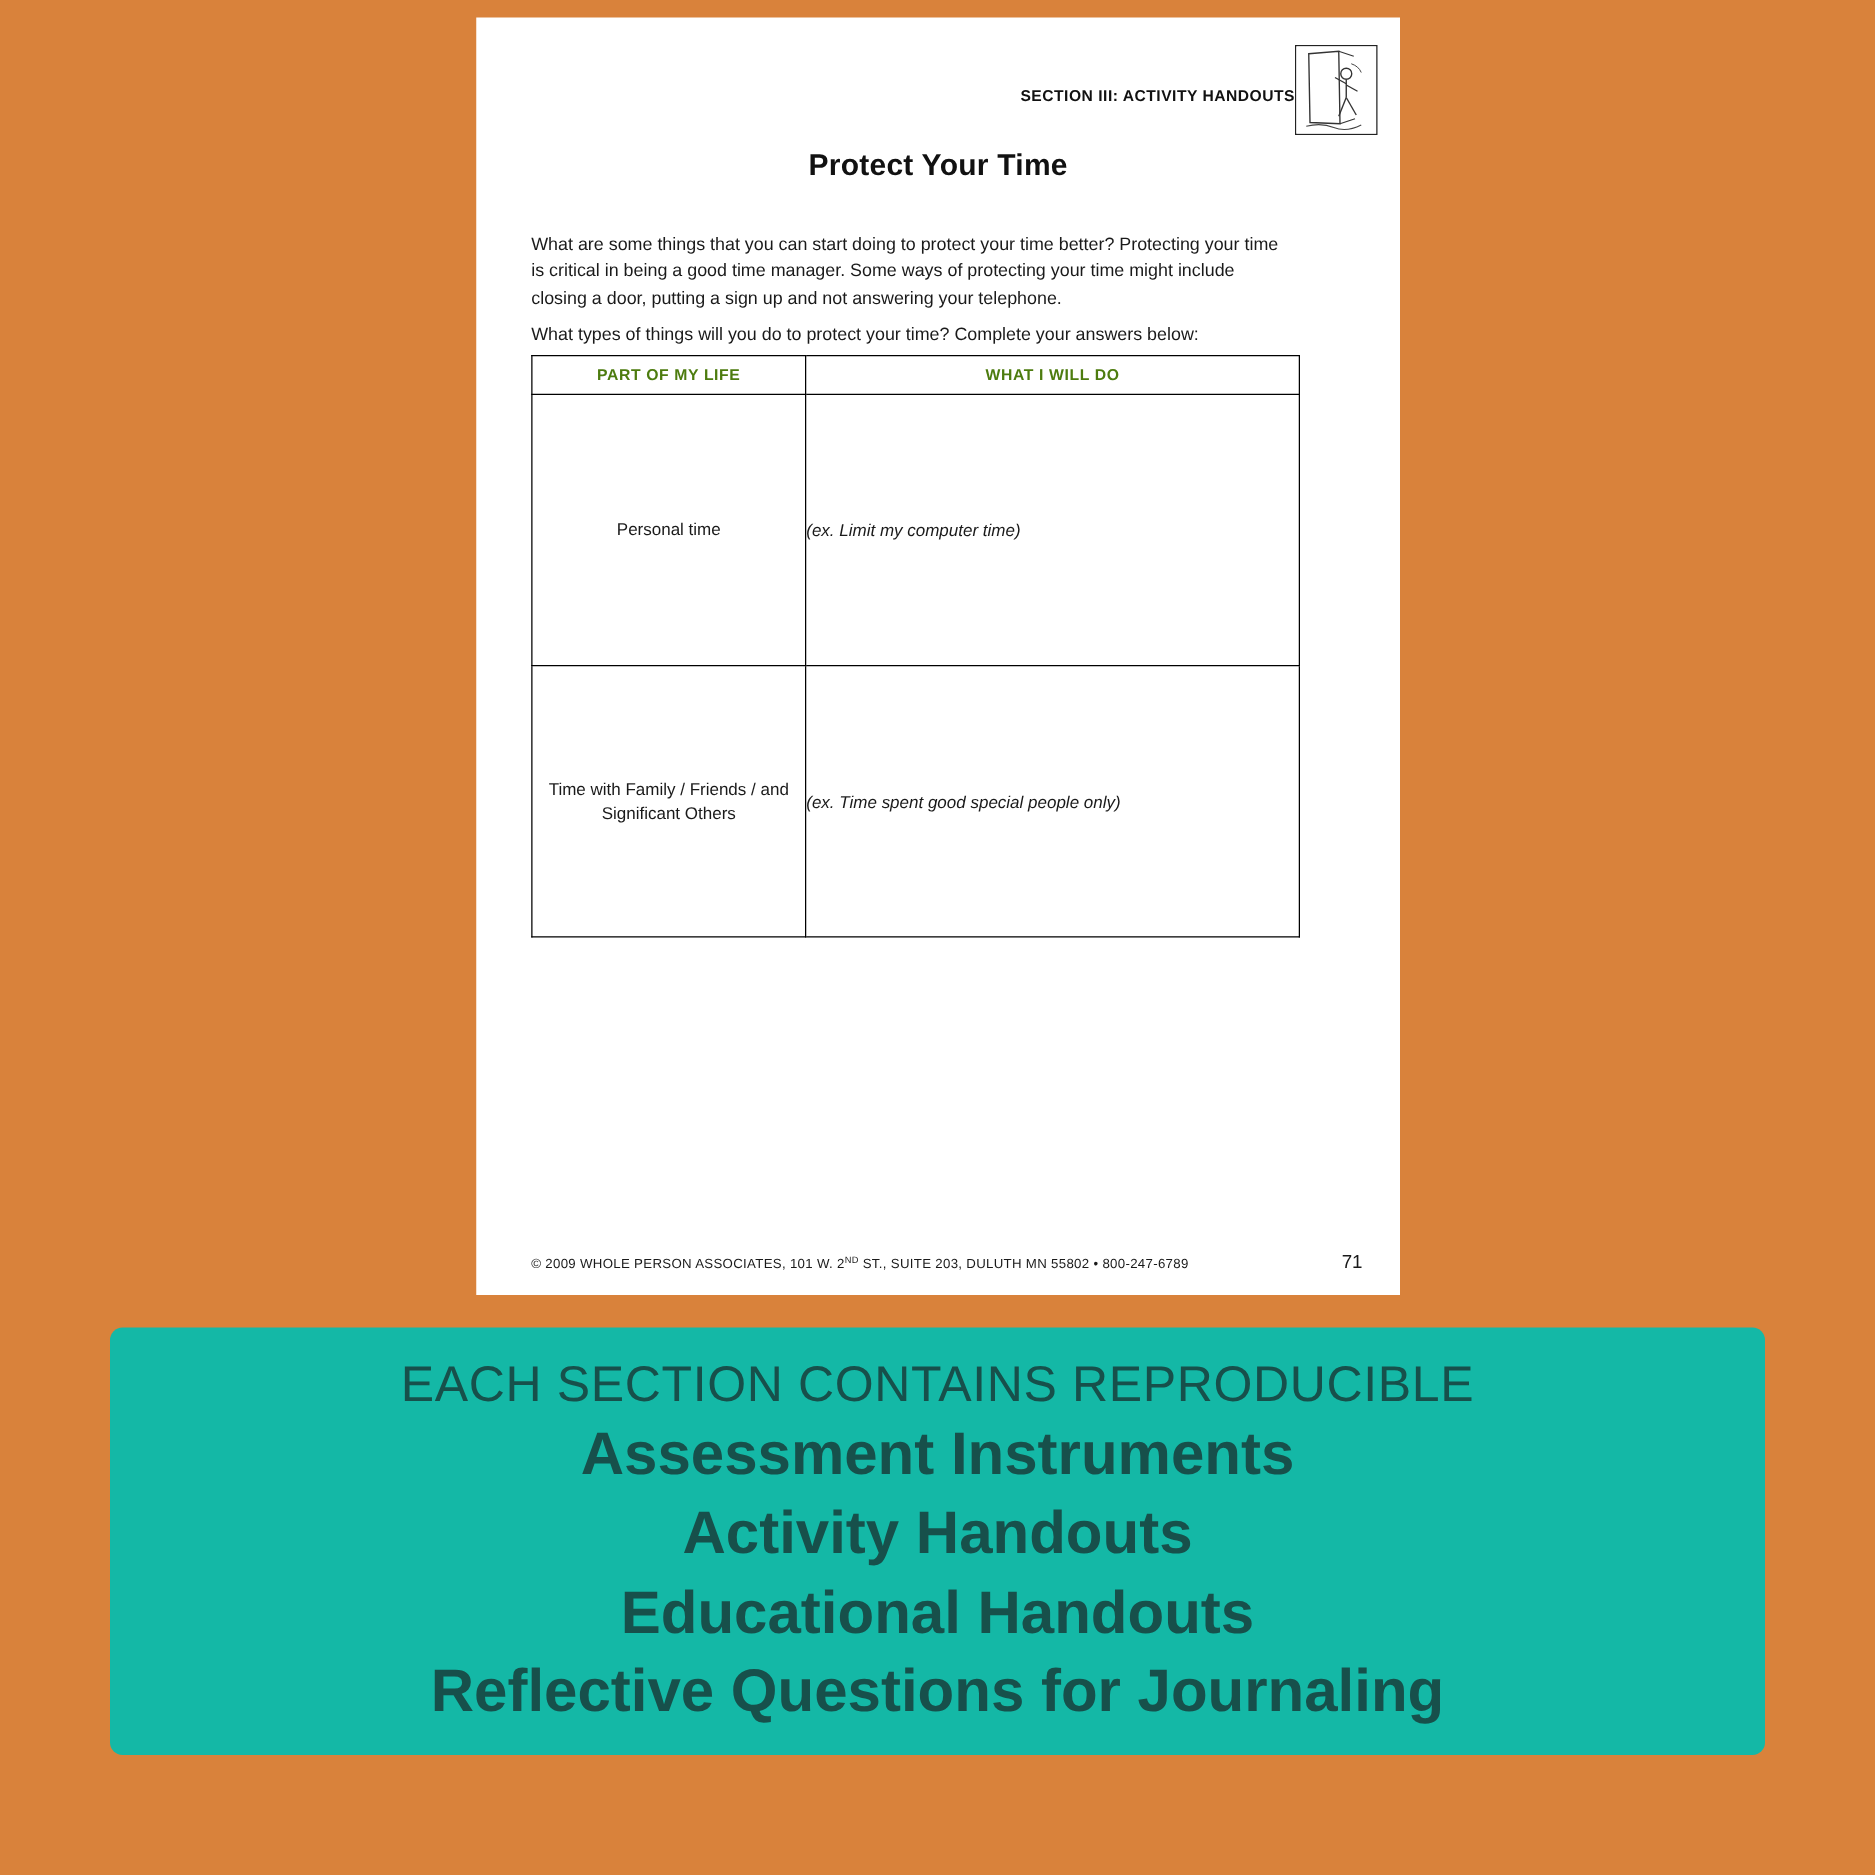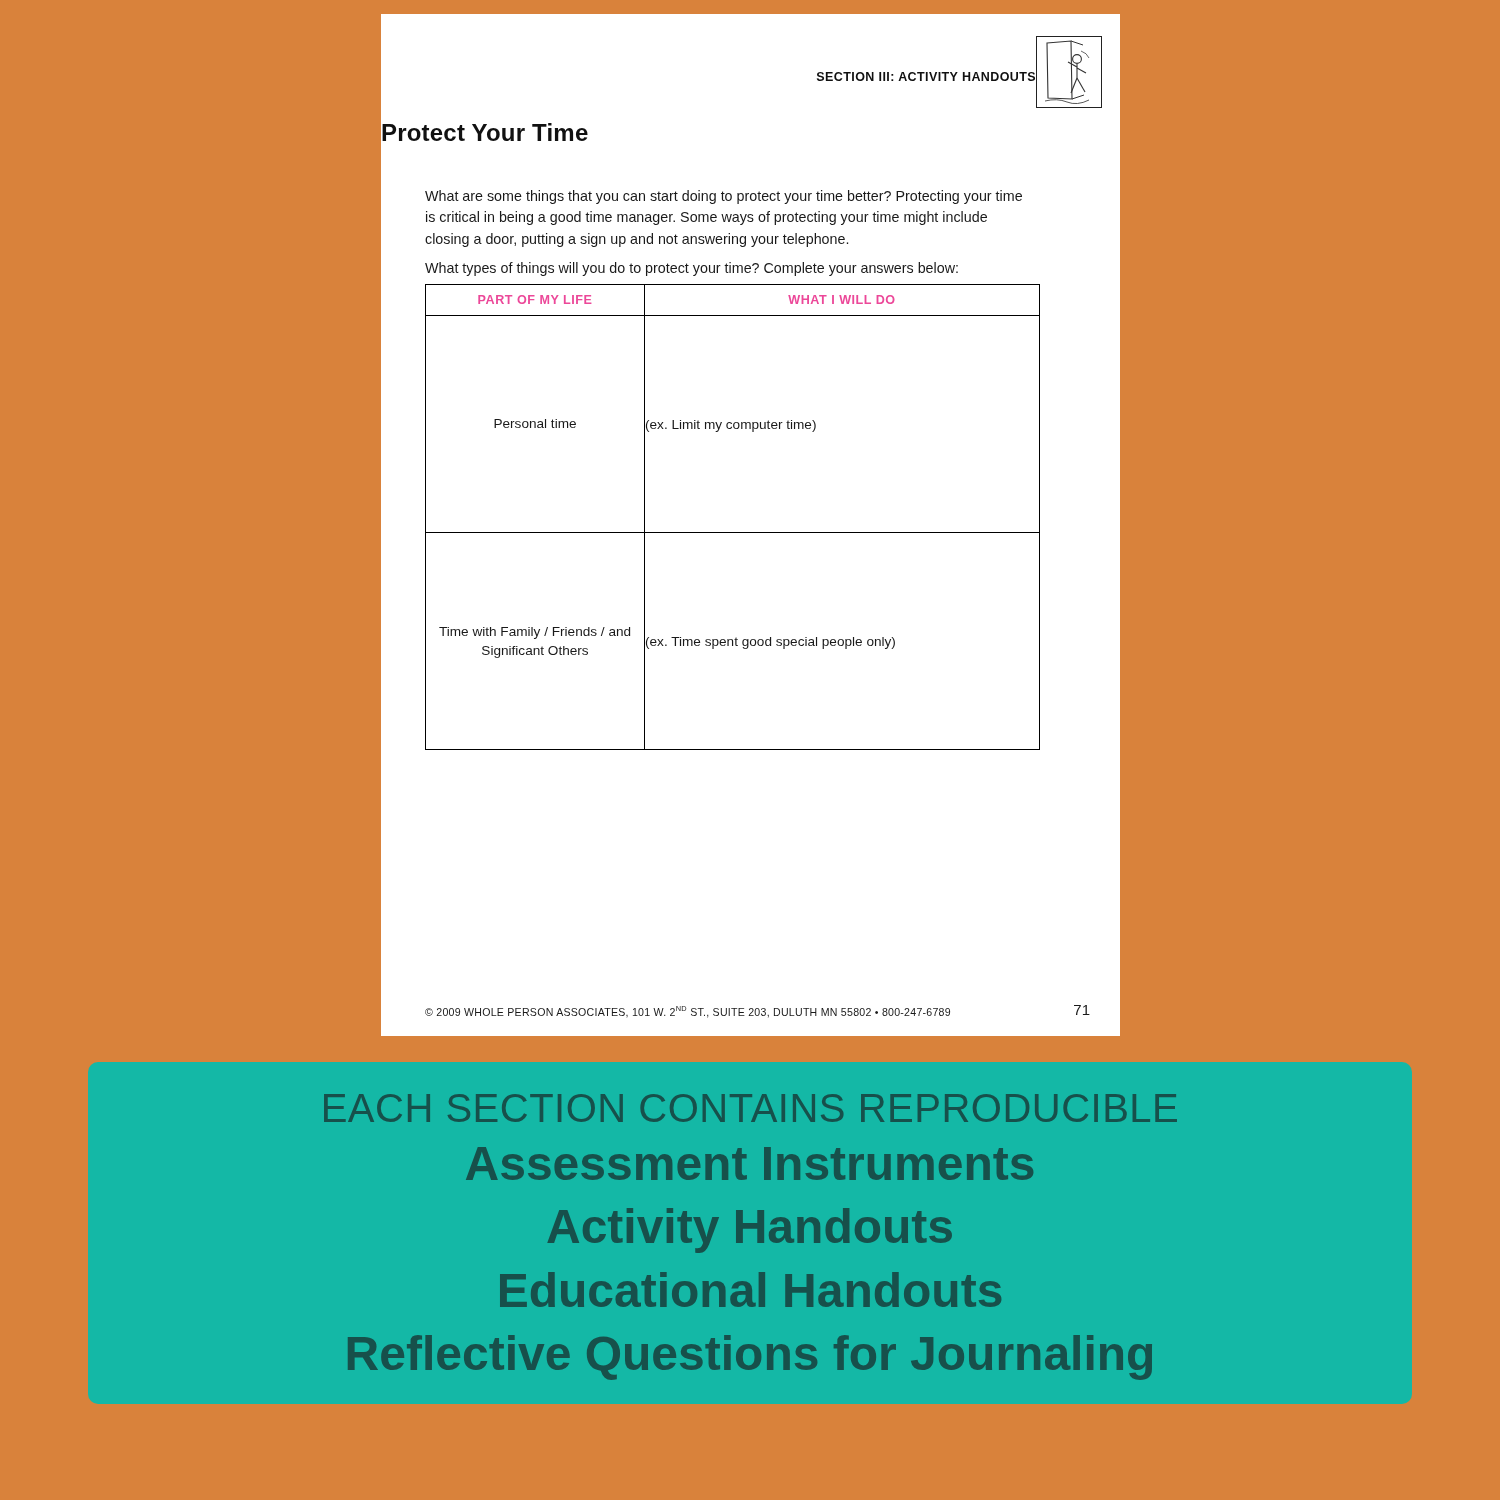--- a/index.html
+++ b/index.html
@@ -51,21 +51,21 @@
     position: relative;
     overflow: hidden;
   }
   #header-illustration svg { display: block; }
 
   #doc-title {
     position: absolute;
     top: 105px;
     left: 0;
     width: 100%;
-    text-align: left;
+    text-align: center;
     font-size: 24px;
     font-weight: bold;
     color: #111;
     letter-spacing: 0.2px;
   }
 
   .para {
     position: absolute;
     left: 44px;
     width: 608px;
@@ -88,21 +88,21 @@
   #worksheet-table th,
   #worksheet-table td {
     border: 1.4px solid #000;
     box-sizing: border-box;
   }
   #worksheet-table th {
     height: 31px;
     font-size: 12.6px;
     font-weight: bold;
     letter-spacing: 0.5px;
-    color: #ec4899;
+    color: #4d7c0f;
     text-align: center;
     vertical-align: middle;
   }
   .col-part { width: 219px; }
   .col-what { width: 395px; margin-top: 16px; }
 
   #worksheet-table td {
     height: 217px;
     vertical-align: middle;
     padding: 0;
@@ -111,20 +111,21 @@
     text-align: center;
     font-size: 13.6px;
     line-height: 1.4;
     color: #1a1a1a;
     padding: 0 14px;
   }
   td.cell-what {
     vertical-align: top;
     padding: 10px 0 0 10px;
     font-size: 13.6px;
+    font-style: italic;
     color: #1a1a1a;
   }
 
   
   #sheet-footer {
     position: absolute;
     left: 44px;
     right: 30px;
     bottom: 18px;
     display: flex;

